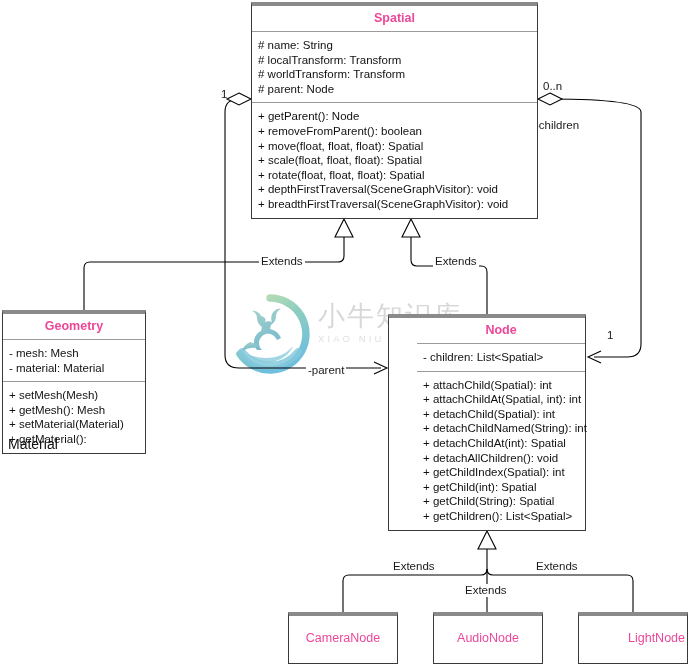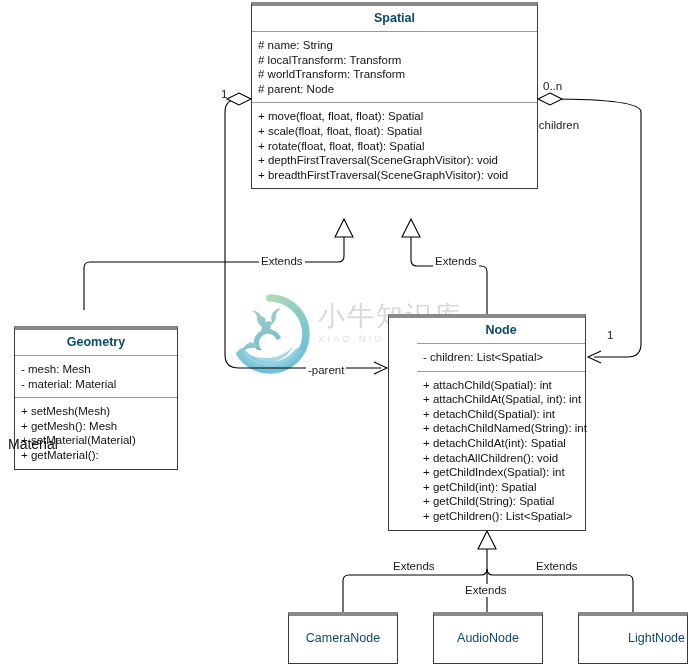--- a/index.html
+++ b/index.html
@@ -106,21 +106,21 @@
     background: #ffffff;
     border: 1px solid #3a3a3a;
     border-top: 4px solid #8a8a8a;
     box-sizing: border-box;
   }
   .uml .title {
     text-align: center;
     font-weight: bold;
     font-size: 12.5px;
     padding: 5px 4px 6px 4px;
-    color: #0c4a6e;
+    color: #ec4899;
     font-family: "Liberation Sans", sans-serif;
   }
   .uml .sep {
     height: 0;
     border-top: 1px solid #9a9a9a;
   }
   .uml .compartment {
     padding: 6px 5px 6px 6px;
   }
   .uml .row {
@@ -130,21 +130,21 @@
     white-space: nowrap;
     font-family: "Liberation Sans", sans-serif;
   }
   .uml.simple .title {
     padding: 20px 4px 22px 4px;
     font-size: 12.5px;
     font-weight: normal;
   }
   
   #cls-spatial   { left: 251px; top: 2px;   width: 287px; }
-  #cls-geometry  { left: 14px;   top: 310px; width: 164px; margin-top: 16px; }
+  #cls-geometry  { left: 2px;   top: 310px; width: 144px; }
   #cls-node      { left: 388px; top: 314px; width: 198px; padding-left: 28px; }
   #cls-camera    { left: 288px; top: 612px; width: 110px; height: 52px; }
   #cls-audio     { left: 433px; top: 612px; width: 110px; height: 52px; }
   #cls-light     { left: 578px; top: 612px; width: 110px; height: 52px; padding-left: 45px; }
   .uml.simple .title { padding: 15px 4px 0 4px; }
   #geom-overflow {
     position: absolute;
     z-index: 4;
     left: 8px;
     top: 437px;
@@ -238,20 +238,22 @@
     <div class="title">Spatial</div>
     <div class="sep"></div>
     <div class="compartment">
       <div class="row"># name: String</div>
       <div class="row"># localTransform: Transform</div>
       <div class="row"># worldTransform: Transform</div>
       <div class="row"># parent: Node</div>
     </div>
     <div class="sep"></div>
     <div class="compartment">
+      <div class="row">+ getParent(): Node</div>
+      <div class="row">+ removeFromParent(): boolean</div>
       <div class="row">+ move(float, float, float): Spatial</div>
       <div class="row">+ scale(float, float, float): Spatial</div>
       <div class="row">+ rotate(float, float, float): Spatial</div>
       <div class="row">+ depthFirstTraversal(SceneGraphVisitor): void</div>
       <div class="row">+ breadthFirstTraversal(SceneGraphVisitor): void</div>
     </div>
   </div>
 
   <div class="uml" id="cls-geometry">
     <div class="title">Geometry</div>

